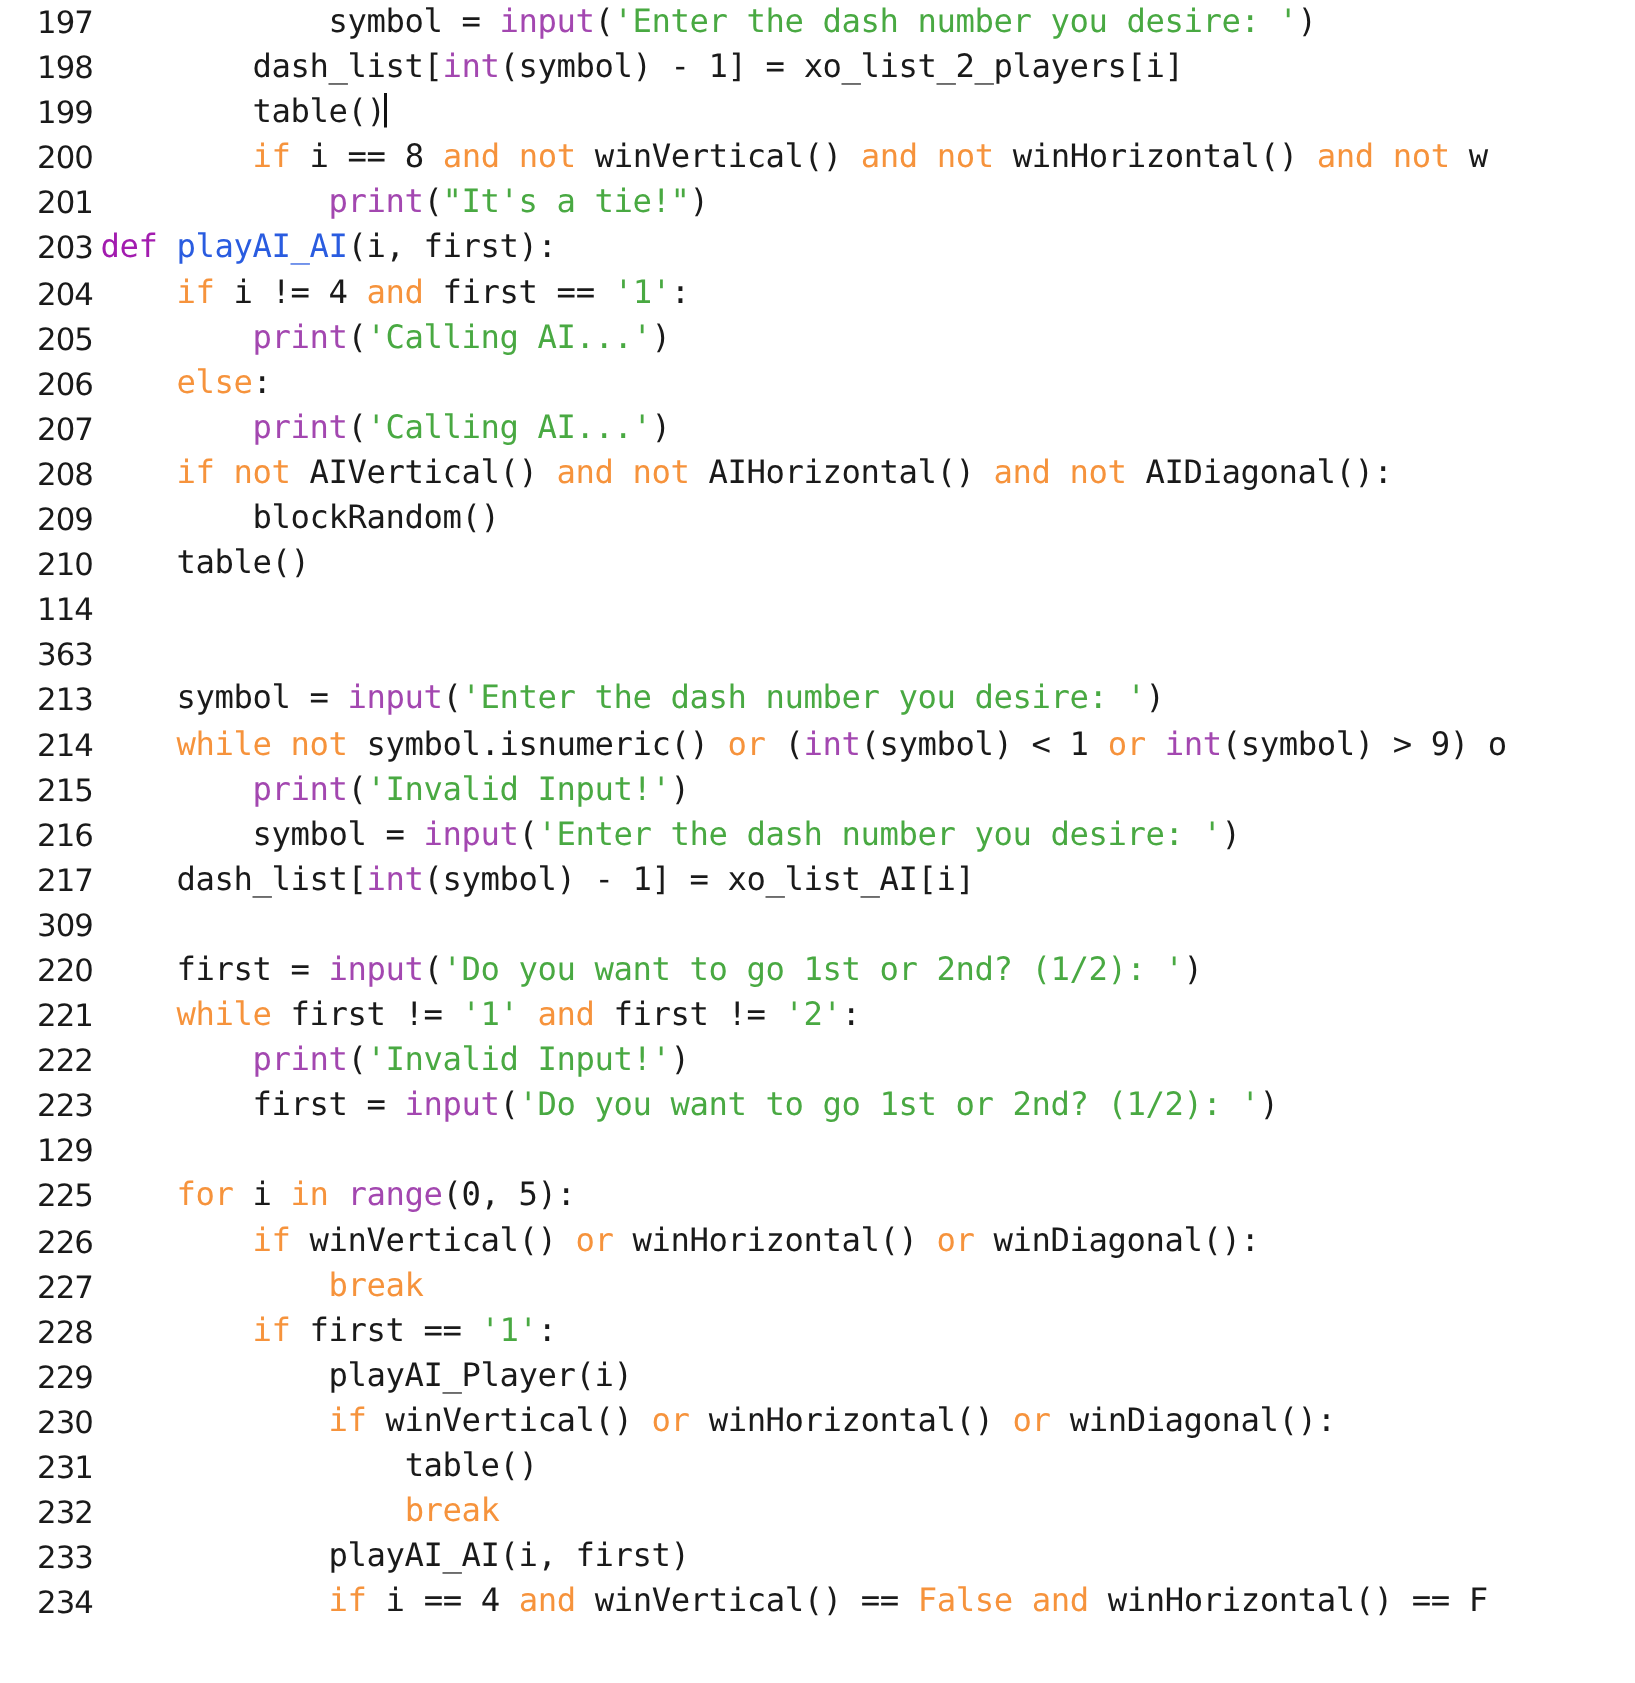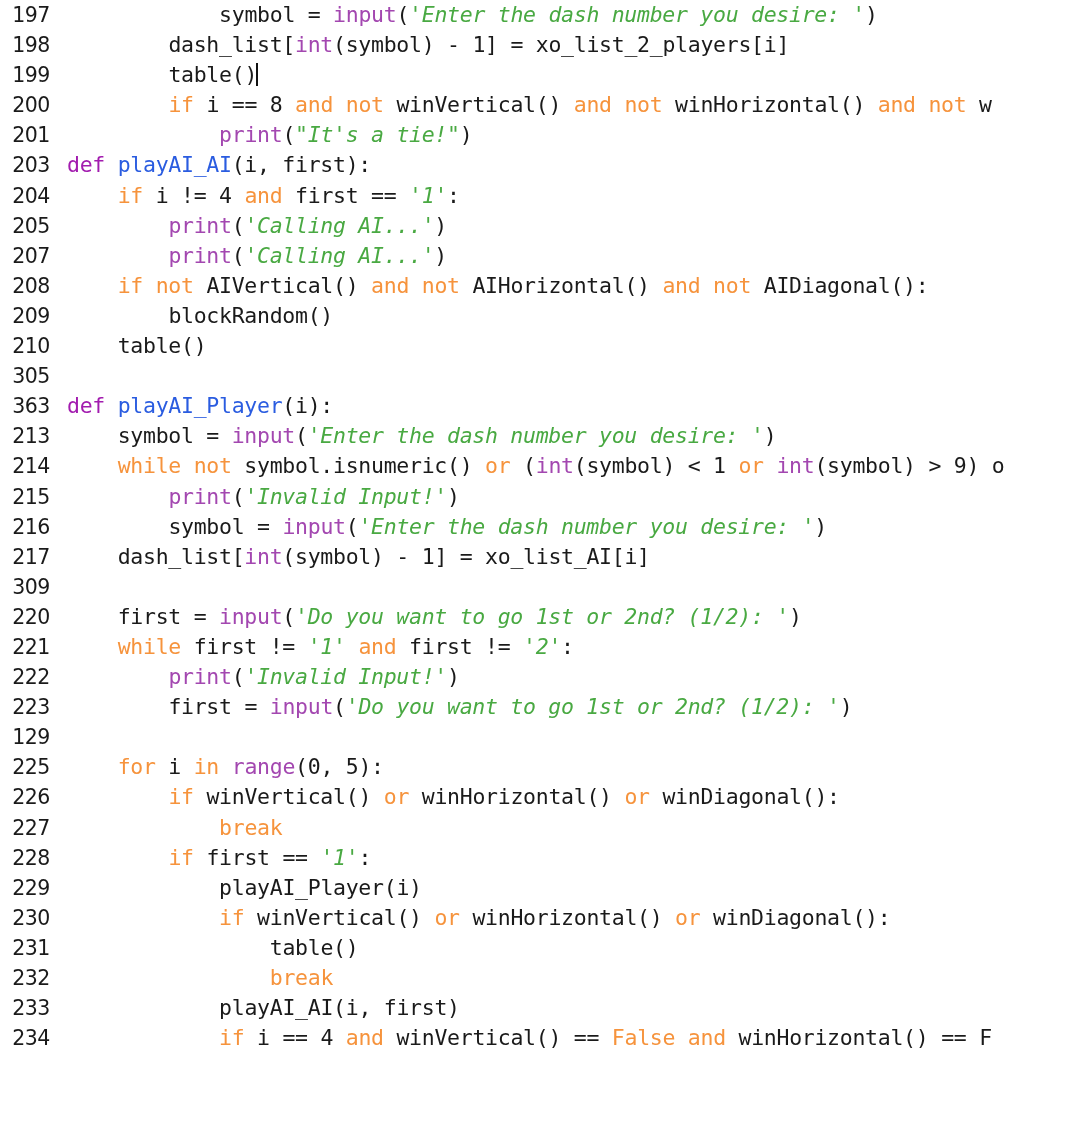--- a/index.html
+++ b/index.html
@@ -30,21 +30,21 @@
     height: 30.1px;
     line-height: 30.1px;
     white-space: pre;
     font-size: 21.5px;
   }
   .gutter {
     position: absolute;
     left: 0;
     top: 0;
     width: 62px;
-    text-align: center;
+    text-align: right;
     color: #1a1a1a;
     font-family: "DejaVu Sans", sans-serif;
     font-size: 20.5px;
     letter-spacing: -0.6px;
     line-height: 30.1px;
   }
   .content {
     position: absolute;
     left: 67px;
     top: 0;
@@ -52,21 +52,21 @@
     font-family: "DejaVu Sans Mono", monospace;
     font-size: 21.5px;
     letter-spacing: -0.28px;
     color: #1a1a1a;
     line-height: 30.1px;
   }
   .tok-kw      { color: #f6933c; }
   .tok-def     { color: #a21caf; }
   .tok-fname   { color: #2a5ce0; }
   .tok-builtin { color: #a347b0; }
-  .tok-string  { color: #49a942; font-style: italic; }
+  .tok-string  { color: #49a942; }
   .tok-plain   { color: #1a1a1a; }
   .tok-num     { color: #1a1a1a; }
   .caret {
     display: inline-block;
     width: 2px;
     height: 23px;
     background: #111111;
     vertical-align: -4px;
     margin-left: -1px;
   }
@@ -77,26 +77,27 @@
 <div id="editor">
   <div class="code-area">
       <div class="line"><div class="gutter">197</div><div class="content"><span class="tok-plain"> </span><span class="tok-plain"> </span><span class="tok-plain"> </span><span class="tok-plain"> </span><span class="tok-plain"> </span><span class="tok-plain"> </span><span class="tok-plain"> </span><span class="tok-plain"> </span><span class="tok-plain"> </span><span class="tok-plain"> </span><span class="tok-plain"> </span><span class="tok-plain"> </span><span class="tok-plain">symbol</span><span class="tok-plain"> </span><span class="tok-plain">=</span><span class="tok-plain"> </span><span class="tok-builtin">input</span><span class="tok-plain">(</span><span class="tok-string">'Enter the dash number you desire: '</span><span class="tok-plain">)</span></div></div>
       <div class="line"><div class="gutter">198</div><div class="content"><span class="tok-plain"> </span><span class="tok-plain"> </span><span class="tok-plain"> </span><span class="tok-plain"> </span><span class="tok-plain"> </span><span class="tok-plain"> </span><span class="tok-plain"> </span><span class="tok-plain"> </span><span class="tok-plain">dash_list</span><span class="tok-plain">[</span><span class="tok-builtin">int</span><span class="tok-plain">(</span><span class="tok-plain">symbol</span><span class="tok-plain">)</span><span class="tok-plain"> </span><span class="tok-plain">-</span><span class="tok-plain"> </span><span class="tok-num">1</span><span class="tok-plain">]</span><span class="tok-plain"> </span><span class="tok-plain">=</span><span class="tok-plain"> </span><span class="tok-plain">xo_list_2_players</span><span class="tok-plain">[</span><span class="tok-plain">i</span><span class="tok-plain">]</span></div></div>
       <div class="line"><div class="gutter">199</div><div class="content"><span class="tok-plain"> </span><span class="tok-plain"> </span><span class="tok-plain"> </span><span class="tok-plain"> </span><span class="tok-plain"> </span><span class="tok-plain"> </span><span class="tok-plain"> </span><span class="tok-plain"> </span><span class="tok-plain">table</span><span class="tok-plain">(</span><span class="tok-plain">)</span><span class="caret"></span></div></div>
       <div class="line"><div class="gutter">200</div><div class="content"><span class="tok-plain"> </span><span class="tok-plain"> </span><span class="tok-plain"> </span><span class="tok-plain"> </span><span class="tok-plain"> </span><span class="tok-plain"> </span><span class="tok-plain"> </span><span class="tok-plain"> </span><span class="tok-kw">if</span><span class="tok-plain"> </span><span class="tok-plain">i</span><span class="tok-plain"> </span><span class="tok-plain">=</span><span class="tok-plain">=</span><span class="tok-plain"> </span><span class="tok-num">8</span><span class="tok-plain"> </span><span class="tok-kw">and</span><span class="tok-plain"> </span><span class="tok-kw">not</span><span class="tok-plain"> </span><span class="tok-plain">winVertical</span><span class="tok-plain">(</span><span class="tok-plain">)</span><span class="tok-plain"> </span><span class="tok-kw">and</span><span class="tok-plain"> </span><span class="tok-kw">not</span><span class="tok-plain"> </span><span class="tok-plain">winHorizontal</span><span class="tok-plain">(</span><span class="tok-plain">)</span><span class="tok-plain"> </span><span class="tok-kw">and</span><span class="tok-plain"> </span><span class="tok-kw">not</span><span class="tok-plain"> </span><span class="tok-plain">w</span></div></div>
       <div class="line"><div class="gutter">201</div><div class="content"><span class="tok-plain"> </span><span class="tok-plain"> </span><span class="tok-plain"> </span><span class="tok-plain"> </span><span class="tok-plain"> </span><span class="tok-plain"> </span><span class="tok-plain"> </span><span class="tok-plain"> </span><span class="tok-plain"> </span><span class="tok-plain"> </span><span class="tok-plain"> </span><span class="tok-plain"> </span><span class="tok-builtin">print</span><span class="tok-plain">(</span><span class="tok-string">"It's a tie!"</span><span class="tok-plain">)</span></div></div>
       <div class="line"><div class="gutter">203</div><div class="content"><span class="tok-def">def</span><span class="tok-plain"> </span><span class="tok-fname">playAI_AI</span><span class="tok-plain">(</span><span class="tok-plain">i</span><span class="tok-plain">,</span><span class="tok-plain"> </span><span class="tok-plain">first</span><span class="tok-plain">)</span><span class="tok-plain">:</span></div></div>
       <div class="line"><div class="gutter">204</div><div class="content"><span class="tok-plain"> </span><span class="tok-plain"> </span><span class="tok-plain"> </span><span class="tok-plain"> </span><span class="tok-kw">if</span><span class="tok-plain"> </span><span class="tok-plain">i</span><span class="tok-plain"> </span><span class="tok-plain">!</span><span class="tok-plain">=</span><span class="tok-plain"> </span><span class="tok-num">4</span><span class="tok-plain"> </span><span class="tok-kw">and</span><span class="tok-plain"> </span><span class="tok-plain">first</span><span class="tok-plain"> </span><span class="tok-plain">=</span><span class="tok-plain">=</span><span class="tok-plain"> </span><span class="tok-string">'1'</span><span class="tok-plain">:</span></div></div>
       <div class="line"><div class="gutter">205</div><div class="content"><span class="tok-plain"> </span><span class="tok-plain"> </span><span class="tok-plain"> </span><span class="tok-plain"> </span><span class="tok-plain"> </span><span class="tok-plain"> </span><span class="tok-plain"> </span><span class="tok-plain"> </span><span class="tok-builtin">print</span><span class="tok-plain">(</span><span class="tok-string">'Calling AI...'</span><span class="tok-plain">)</span></div></div>
+      <div class="line"><div class="gutter">206</div><div class="content"><span class="tok-plain"> </span><span class="tok-plain"> </span><span class="tok-plain"> </span><span class="tok-plain"> </span><span class="tok-kw">else</span><span class="tok-plain">:</span></div></div>
       <div class="line"><div class="gutter">207</div><div class="content"><span class="tok-plain"> </span><span class="tok-plain"> </span><span class="tok-plain"> </span><span class="tok-plain"> </span><span class="tok-plain"> </span><span class="tok-plain"> </span><span class="tok-plain"> </span><span class="tok-plain"> </span><span class="tok-builtin">print</span><span class="tok-plain">(</span><span class="tok-string">'Calling AI...'</span><span class="tok-plain">)</span></div></div>
       <div class="line"><div class="gutter">208</div><div class="content"><span class="tok-plain"> </span><span class="tok-plain"> </span><span class="tok-plain"> </span><span class="tok-plain"> </span><span class="tok-kw">if</span><span class="tok-plain"> </span><span class="tok-kw">not</span><span class="tok-plain"> </span><span class="tok-plain">AIVertical</span><span class="tok-plain">(</span><span class="tok-plain">)</span><span class="tok-plain"> </span><span class="tok-kw">and</span><span class="tok-plain"> </span><span class="tok-kw">not</span><span class="tok-plain"> </span><span class="tok-plain">AIHorizontal</span><span class="tok-plain">(</span><span class="tok-plain">)</span><span class="tok-plain"> </span><span class="tok-kw">and</span><span class="tok-plain"> </span><span class="tok-kw">not</span><span class="tok-plain"> </span><span class="tok-plain">AIDiagonal</span><span class="tok-plain">(</span><span class="tok-plain">)</span><span class="tok-plain">:</span></div></div>
       <div class="line"><div class="gutter">209</div><div class="content"><span class="tok-plain"> </span><span class="tok-plain"> </span><span class="tok-plain"> </span><span class="tok-plain"> </span><span class="tok-plain"> </span><span class="tok-plain"> </span><span class="tok-plain"> </span><span class="tok-plain"> </span><span class="tok-plain">blockRandom</span><span class="tok-plain">(</span><span class="tok-plain">)</span></div></div>
       <div class="line"><div class="gutter">210</div><div class="content"><span class="tok-plain"> </span><span class="tok-plain"> </span><span class="tok-plain"> </span><span class="tok-plain"> </span><span class="tok-plain">table</span><span class="tok-plain">(</span><span class="tok-plain">)</span></div></div>
-      <div class="line"><div class="gutter">305</div><div class="content"></div></div>
-      <div class="line"><div class="gutter">363</div><div class="content"><span class="tok-def">def</span><span class="tok-plain"> </span><span class="tok-fname">playAI_Player</span><span class="tok-plain">(</span><span class="tok-plain">i</span><span class="tok-plain">)</span><span class="tok-plain">:</span></div></div>
+      <div class="line"><div class="gutter">114</div><div class="content"></div></div>
+      <div class="line"><div class="gutter">363</div></div>
       <div class="line"><div class="gutter">213</div><div class="content"><span class="tok-plain"> </span><span class="tok-plain"> </span><span class="tok-plain"> </span><span class="tok-plain"> </span><span class="tok-plain">symbol</span><span class="tok-plain"> </span><span class="tok-plain">=</span><span class="tok-plain"> </span><span class="tok-builtin">input</span><span class="tok-plain">(</span><span class="tok-string">'Enter the dash number you desire: '</span><span class="tok-plain">)</span></div></div>
       <div class="line"><div class="gutter">214</div><div class="content"><span class="tok-plain"> </span><span class="tok-plain"> </span><span class="tok-plain"> </span><span class="tok-plain"> </span><span class="tok-kw">while</span><span class="tok-plain"> </span><span class="tok-kw">not</span><span class="tok-plain"> </span><span class="tok-plain">symbol</span><span class="tok-plain">.</span><span class="tok-plain">isnumeric</span><span class="tok-plain">(</span><span class="tok-plain">)</span><span class="tok-plain"> </span><span class="tok-kw">or</span><span class="tok-plain"> </span><span class="tok-plain">(</span><span class="tok-builtin">int</span><span class="tok-plain">(</span><span class="tok-plain">symbol</span><span class="tok-plain">)</span><span class="tok-plain"> </span><span class="tok-plain">&lt;</span><span class="tok-plain"> </span><span class="tok-num">1</span><span class="tok-plain"> </span><span class="tok-kw">or</span><span class="tok-plain"> </span><span class="tok-builtin">int</span><span class="tok-plain">(</span><span class="tok-plain">symbol</span><span class="tok-plain">)</span><span class="tok-plain"> </span><span class="tok-plain">&gt;</span><span class="tok-plain"> </span><span class="tok-num">9</span><span class="tok-plain">)</span><span class="tok-plain"> </span><span class="tok-plain">o</span></div></div>
       <div class="line"><div class="gutter">215</div><div class="content"><span class="tok-plain"> </span><span class="tok-plain"> </span><span class="tok-plain"> </span><span class="tok-plain"> </span><span class="tok-plain"> </span><span class="tok-plain"> </span><span class="tok-plain"> </span><span class="tok-plain"> </span><span class="tok-builtin">print</span><span class="tok-plain">(</span><span class="tok-string">'Invalid Input!'</span><span class="tok-plain">)</span></div></div>
       <div class="line"><div class="gutter">216</div><div class="content"><span class="tok-plain"> </span><span class="tok-plain"> </span><span class="tok-plain"> </span><span class="tok-plain"> </span><span class="tok-plain"> </span><span class="tok-plain"> </span><span class="tok-plain"> </span><span class="tok-plain"> </span><span class="tok-plain">symbol</span><span class="tok-plain"> </span><span class="tok-plain">=</span><span class="tok-plain"> </span><span class="tok-builtin">input</span><span class="tok-plain">(</span><span class="tok-string">'Enter the dash number you desire: '</span><span class="tok-plain">)</span></div></div>
       <div class="line"><div class="gutter">217</div><div class="content"><span class="tok-plain"> </span><span class="tok-plain"> </span><span class="tok-plain"> </span><span class="tok-plain"> </span><span class="tok-plain">dash_list</span><span class="tok-plain">[</span><span class="tok-builtin">int</span><span class="tok-plain">(</span><span class="tok-plain">symbol</span><span class="tok-plain">)</span><span class="tok-plain"> </span><span class="tok-plain">-</span><span class="tok-plain"> </span><span class="tok-num">1</span><span class="tok-plain">]</span><span class="tok-plain"> </span><span class="tok-plain">=</span><span class="tok-plain"> </span><span class="tok-plain">xo_list_AI</span><span class="tok-plain">[</span><span class="tok-plain">i</span><span class="tok-plain">]</span></div></div>
       <div class="line"><div class="gutter">309</div></div>
       <div class="line"><div class="gutter">220</div><div class="content"><span class="tok-plain"> </span><span class="tok-plain"> </span><span class="tok-plain"> </span><span class="tok-plain"> </span><span class="tok-plain">first</span><span class="tok-plain"> </span><span class="tok-plain">=</span><span class="tok-plain"> </span><span class="tok-builtin">input</span><span class="tok-plain">(</span><span class="tok-string">'Do you want to go 1st or 2nd? (1/2): '</span><span class="tok-plain">)</span></div></div>
       <div class="line"><div class="gutter">221</div><div class="content"><span class="tok-plain"> </span><span class="tok-plain"> </span><span class="tok-plain"> </span><span class="tok-plain"> </span><span class="tok-kw">while</span><span class="tok-plain"> </span><span class="tok-plain">first</span><span class="tok-plain"> </span><span class="tok-plain">!</span><span class="tok-plain">=</span><span class="tok-plain"> </span><span class="tok-string">'1'</span><span class="tok-plain"> </span><span class="tok-kw">and</span><span class="tok-plain"> </span><span class="tok-plain">first</span><span class="tok-plain"> </span><span class="tok-plain">!</span><span class="tok-plain">=</span><span class="tok-plain"> </span><span class="tok-string">'2'</span><span class="tok-plain">:</span></div></div>
       <div class="line"><div class="gutter">222</div><div class="content"><span class="tok-plain"> </span><span class="tok-plain"> </span><span class="tok-plain"> </span><span class="tok-plain"> </span><span class="tok-plain"> </span><span class="tok-plain"> </span><span class="tok-plain"> </span><span class="tok-plain"> </span><span class="tok-builtin">print</span><span class="tok-plain">(</span><span class="tok-string">'Invalid Input!'</span><span class="tok-plain">)</span></div></div>
       <div class="line"><div class="gutter">223</div><div class="content"><span class="tok-plain"> </span><span class="tok-plain"> </span><span class="tok-plain"> </span><span class="tok-plain"> </span><span class="tok-plain"> </span><span class="tok-plain"> </span><span class="tok-plain"> </span><span class="tok-plain"> </span><span class="tok-plain">first</span><span class="tok-plain"> </span><span class="tok-plain">=</span><span class="tok-plain"> </span><span class="tok-builtin">input</span><span class="tok-plain">(</span><span class="tok-string">'Do you want to go 1st or 2nd? (1/2): '</span><span class="tok-plain">)</span></div></div>

